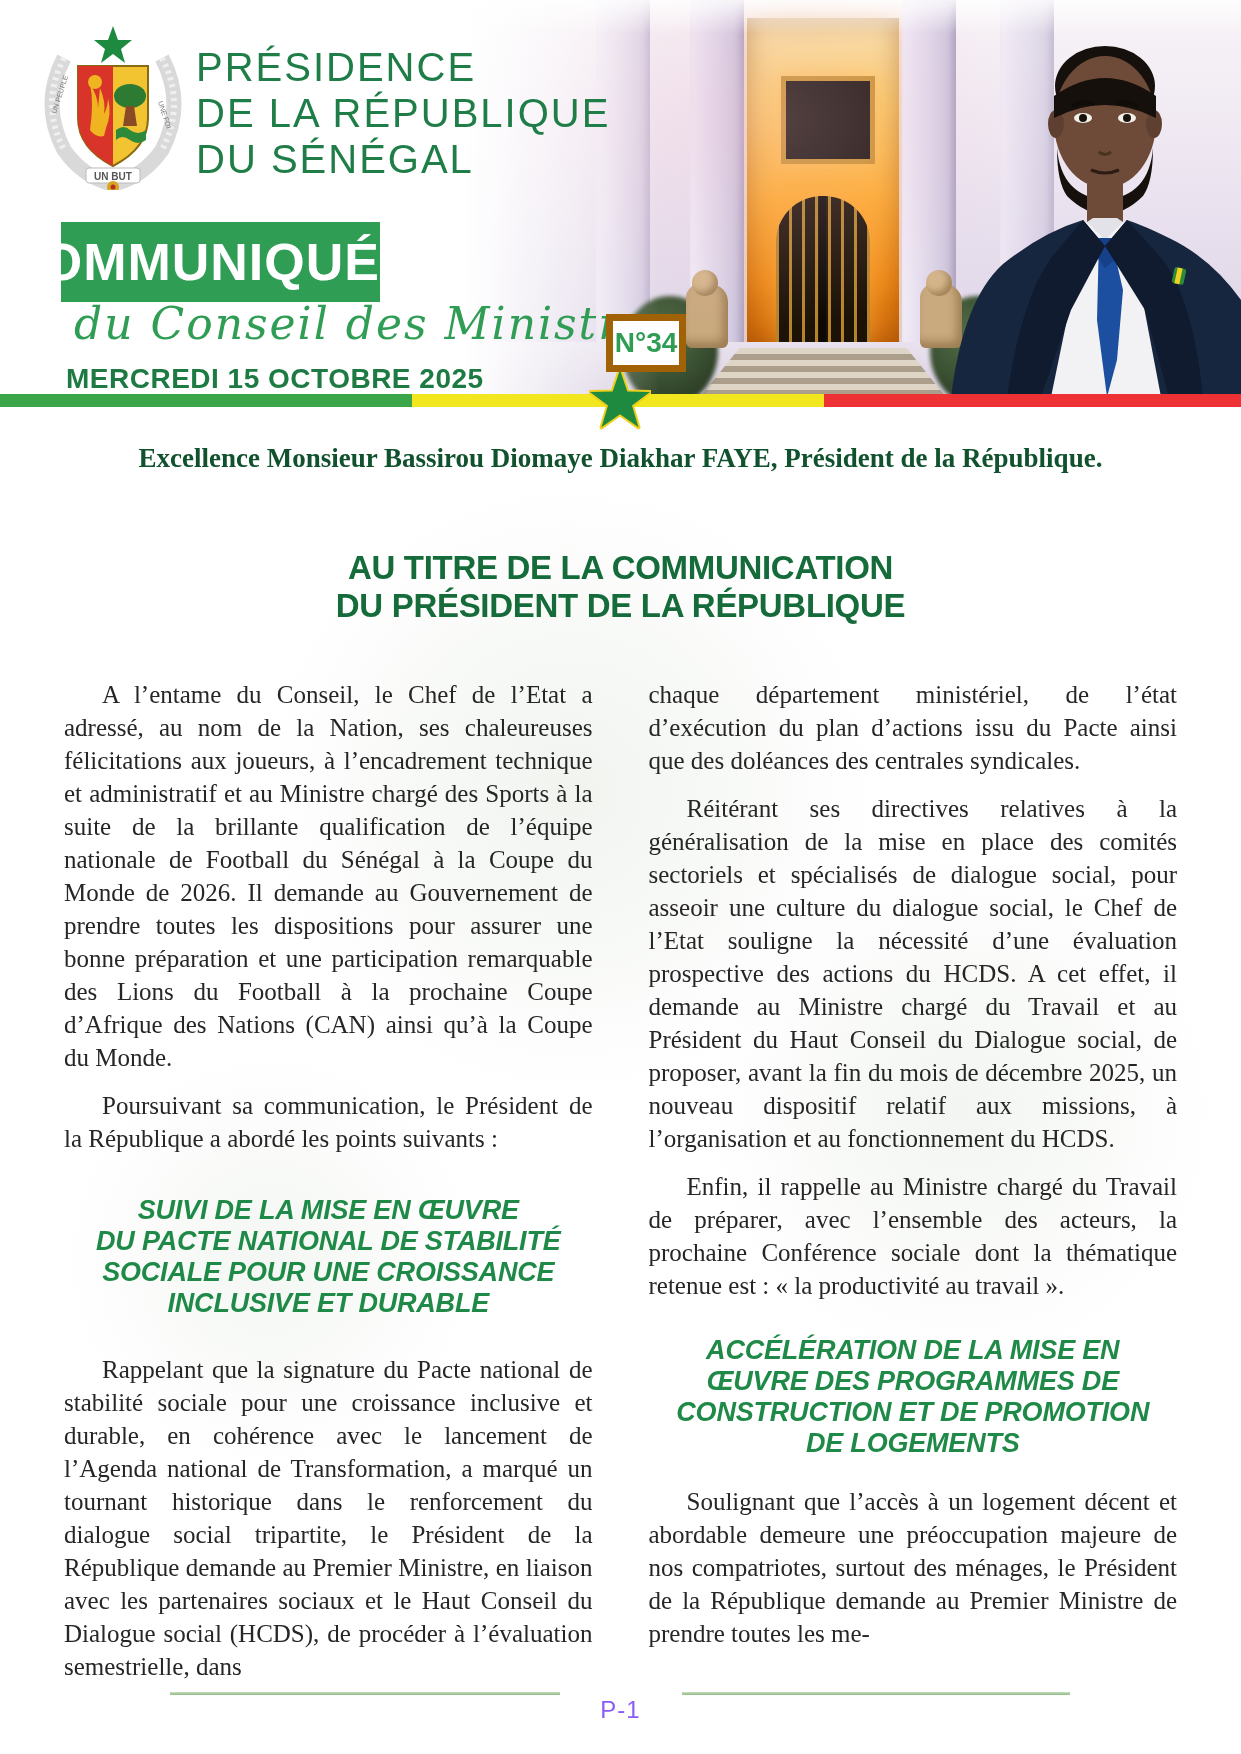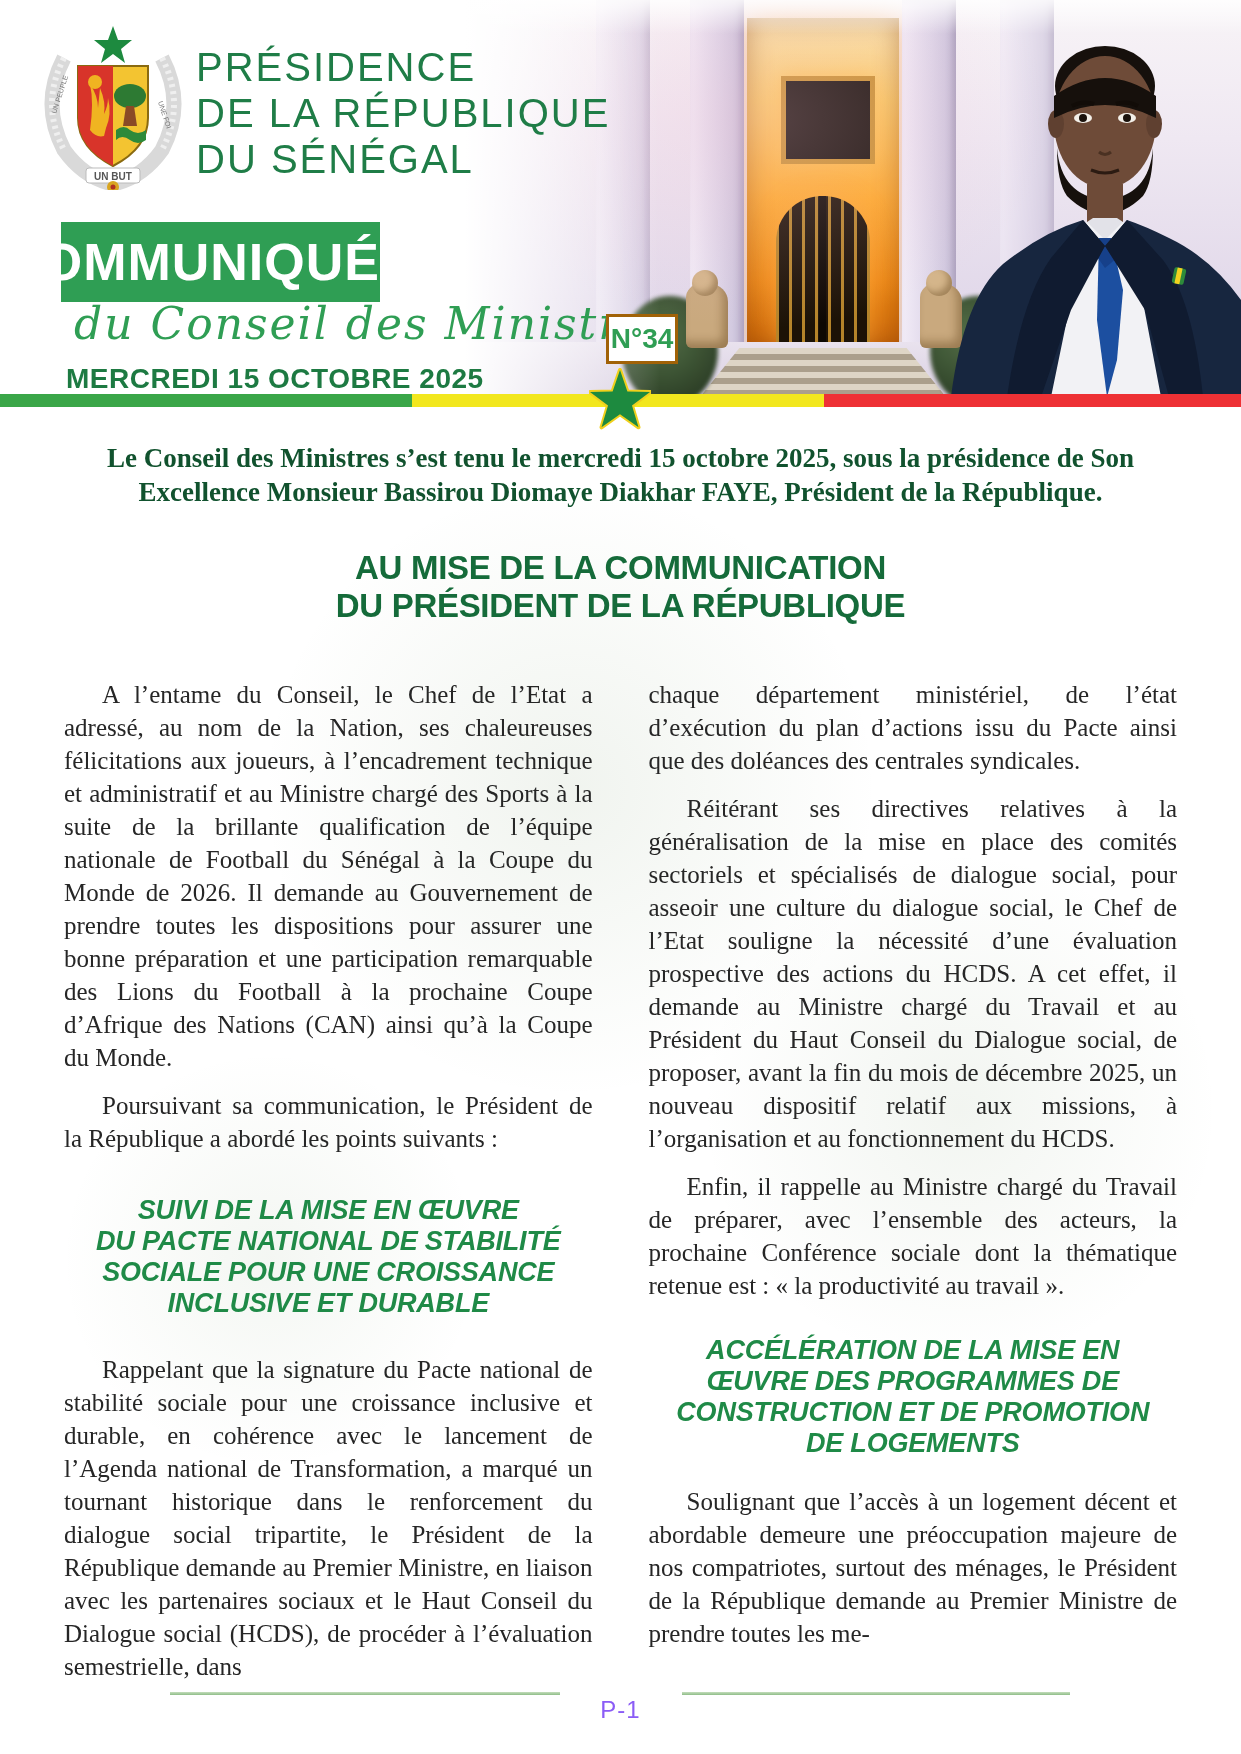--- a/index.html
+++ b/index.html
@@ -48,21 +48,21 @@
   
   .logo{position:absolute;left:34px;top:18px;z-index:5;}
   .brand{position:absolute;left:196px;top:44px;z-index:5;color:#1f7d47;
       font-size:40px;line-height:46px;font-weight:300;letter-spacing:2px;}
   .comm-banner{position:absolute;left:61px;top:222px;width:319px;height:80px;background:#2f9e54;
       display:flex;align-items:center;justify-content:flex-end;z-index:5;}
   .comm-banner span{color:#ffffff;font-weight:800;font-size:52px;letter-spacing:1px;}
   .script{position:absolute;left:74px;top:298px;z-index:5;color:#2f9e54;
       font-family:"DejaVu Serif",serif;font-style:italic;font-size:44px;letter-spacing:2px;}
   .n34{position:absolute;left:606px;top:314px;width:66px;height:44px;background:#fff;
-      border:3px solid #a16207;display:flex;align-items:center;justify-content:center;z-index:5;
+      border:7px solid #a16207;display:flex;align-items:center;justify-content:center;z-index:5;
       color:#2f9e54;font-weight:700;font-size:28px;}
   .dateline{position:absolute;left:66px;top:363px;z-index:5;color:#1d7a42;
       font-weight:800;font-size:28px;letter-spacing:.5px;}
   
   .wm{position:absolute;border-radius:50%;z-index:1;}
   
   .intro{position:absolute;left:60px;right:60px;top:441px;z-index:2;text-align:center;
       font-family:"Liberation Serif",serif;font-weight:700;color:#11522e;
       font-size:27px;line-height:34px;}
   .h1{position:absolute;left:0;right:0;top:549px;z-index:2;text-align:center;
@@ -187,26 +187,25 @@
         <path d="M31 2 L38.4 23.4 L61 23.9 L43 37.6 L49.5 59.3 L31 46.2 L12.5 59.3 L19 37.6 L1 23.9 L23.6 23.4 Z" fill="#1d8a3f" stroke="#f0d01c" stroke-width="4" paint-order="stroke" stroke-linejoin="round"></path>
       </svg>
     </div>
   </div>
 
   <div class="wm" style="left:260px;top:480px;width:620px;height:620px;background:radial-gradient(circle,rgba(110,145,95,.10),rgba(110,145,95,0) 70%);"></div>
   <div class="wm" style="left:700px;top:850px;width:520px;height:520px;background:radial-gradient(circle,rgba(110,145,95,.09),rgba(110,145,95,0) 70%);"></div>
   <div class="wm" style="left:60px;top:1050px;width:420px;height:420px;background:radial-gradient(circle,rgba(110,145,95,.08),rgba(110,145,95,0) 70%);"></div>
 
   <div class="intro">
-    <div>Le Conseil des Ministres s’est tenu le mercredi 15 octobre 2025, sous la présidence de Son</div>
     <div>Excellence Monsieur Bassirou Diomaye Diakhar FAYE, Président de la République.</div>
   </div>
 
   <div class="h1">
-    <div>AU MISE DE LA COMMUNICATION</div>
+    <div>AU TITRE DE LA COMMUNICATION</div>
     <div>DU PRÉSIDENT DE LA RÉPUBLIQUE</div>
   </div>
 
   <div class="columns">
     <div class="col">
       <p class="ind" style="margin-top:18px;">A l’entame du Conseil, le Chef de l’Etat a adressé, au nom de la Nation, ses chaleureuses félicitations aux joueurs, à l’encadrement technique et administratif et au Ministre chargé des Sports à la suite de la brillante qualification de l’équipe nationale de Football du Sénégal à la Coupe du Monde de 2026. Il demande au Gouvernement de prendre toutes les dispositions pour assurer une bonne préparation et une participation remarquable des Lions du Football à la prochaine Coupe d’Afrique des Nations (CAN) ainsi qu’à la Coupe du Monde.</p>
       <p class="ind">Poursuivant sa communication, le Président de la République a abordé les points suivants :</p>
       <div class="h2">
         <div>SUIVI DE LA MISE EN ŒUVRE</div>
         <div>DU PACTE NATIONAL DE STABILITÉ</div>

